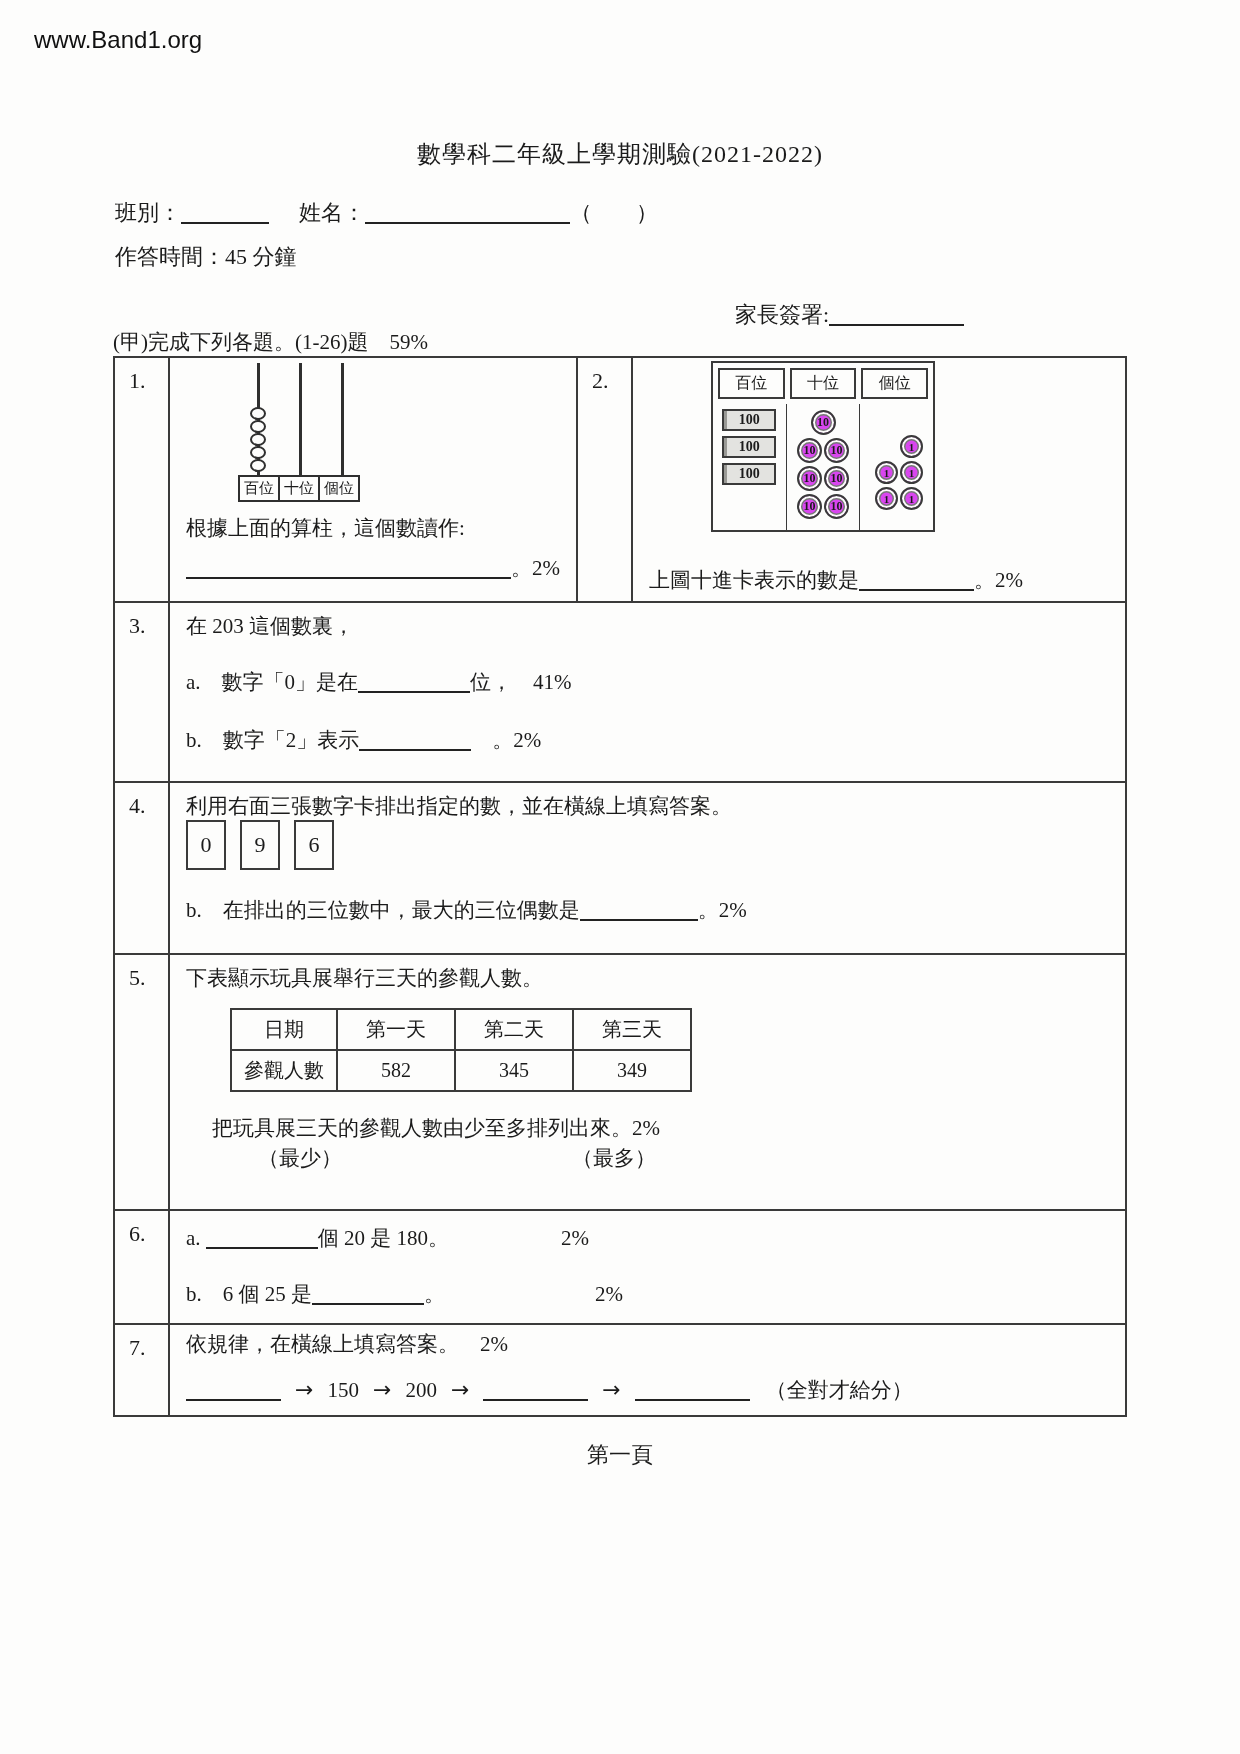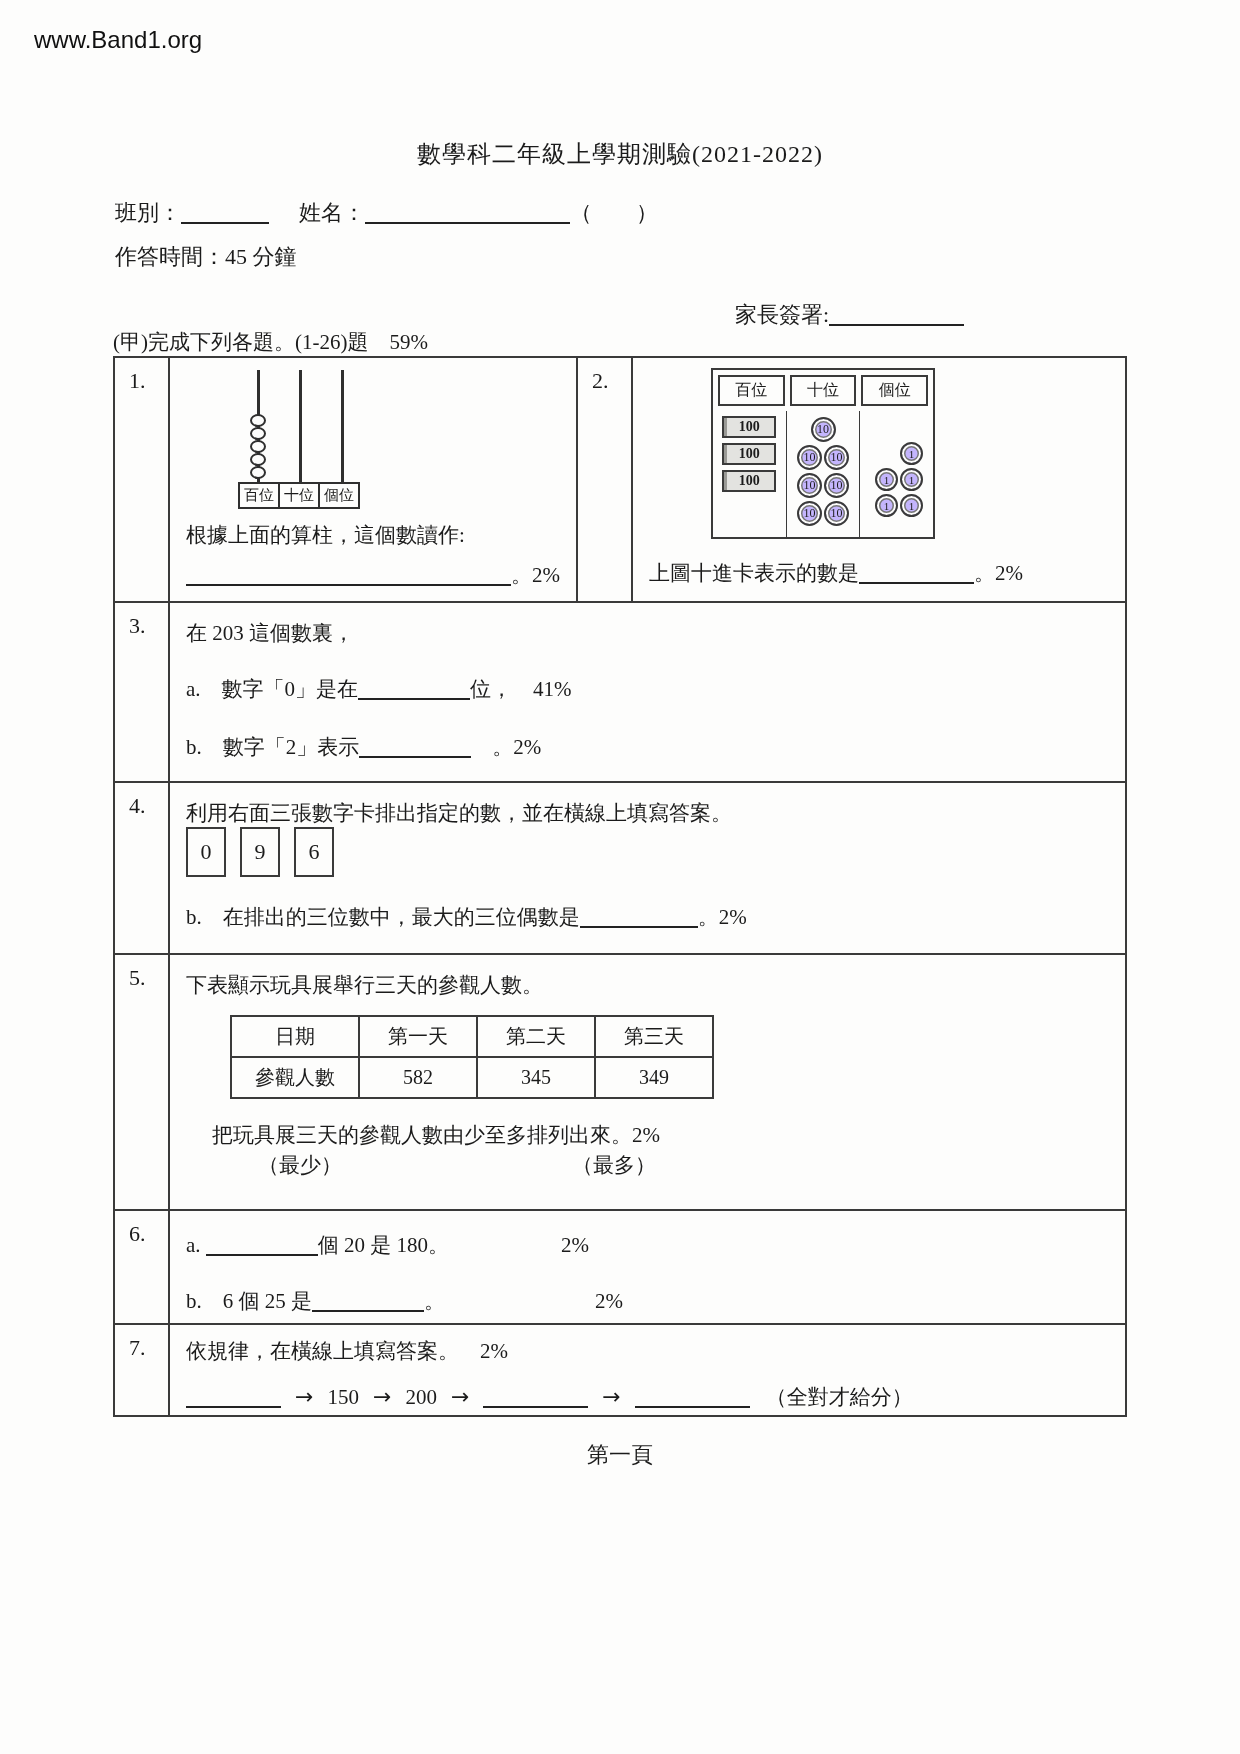--- a/index.html
+++ b/index.html
@@ -14,21 +14,21 @@
   .info-line2 { position:absolute; top:242px; left:115px; font-size:22px; }
   .sign-line  { position:absolute; top:300px; left:735px; font-size:22px; white-space:nowrap; }
   .section-line { position:absolute; top:328px; left:113px; font-size:21px; }
 
   .bl { display:inline-block; border-bottom:2px solid #222; height:1.0em; vertical-align:-4px; }
 
   .qtable { position:absolute; top:356px; left:113px; width:1014px; border:2.5px solid #3a3a3a; background:#fdfdfc; }
   .qrow { display:flex; border-bottom:2px solid #3a3a3a; }
   .qrow:last-child { border-bottom:none; }
   .qnum { flex:0 0 55px; border-right:2px solid #3a3a3a; font-size:22px; padding:10px 0 0 14px; }
-  .qcell { flex:1; padding:10px 16px; font-size:21px; }
+  .qcell { flex:1; padding:3px 16px; font-size:21px; }
 
   .row12 { height:245px; }
   .row3 { height:180px; }
   .row4 { height:172px; }
   .row5 { height:256px; }
   .row6 { height:114px; }
   .row7 { height:90px; }
 
   
   .q1cell { flex:0 0 377px; border-right:2px solid #3a3a3a; display:flex; flex-direction:column; }
@@ -48,41 +48,41 @@
   .q2cell { display:flex; flex-direction:column; }
   .pvchart { margin-left:62px; width:224px; border:2px solid #3a3a3a; background:#fdfdfc; }
   .pvhead { display:flex; gap:5px; padding:5px; }
   .pvh { flex:1; border:2px solid #3a3a3a; text-align:center; font-size:16px; padding:3px 0; }
   .pvbody { display:flex; height:126px; }
   .pvcol { flex:1; }
   .pvcol-mid { border-left:1.5px solid #3a3a3a; border-right:1.5px solid #3a3a3a; }
   .card100 { width:54px; height:22px; border:2px solid #3a3a3a; margin:5px auto 0; text-align:center; font-size:14px; font-weight:bold; line-height:18px; background:#e3e3e0; box-shadow:inset 3px 0 0 #9a9a96; }
   .coinrow { display:flex; justify-content:center; gap:2px; margin-top:3px; }
   .coinrow.first { margin-top:6px; }
-  .coin { width:25px; height:25px; border:2px solid #3a3a3a; border-radius:50%; font-size:12px; font-weight:normal; display:flex; align-items:center; justify-content:center; background:#c4b5fd; box-shadow:inset 0 0 0 2px #fdfdfc, inset 0 0 0 3.5px #777; }
+  .coin { width:25px; height:25px; border:2px solid #3a3a3a; border-radius:50%; font-size:12px; font-weight:bold; display:flex; align-items:center; justify-content:center; background:#d946ef; box-shadow:inset 0 0 0 2px #fdfdfc, inset 0 0 0 3.5px #777; }
   .coin1 { width:23px; height:23px; font-size:11px; }
   .onescol { padding-top:28px; }
   .coinrow.right { justify-content:flex-end; padding-right:10px; }
   .q2answer { margin-top:auto; padding-bottom:4px; white-space:nowrap; }
 
   
   .line { white-space:nowrap; }
   .mt6 { margin-top:6px; } .mt10 { margin-top:10px; } .mt18 { margin-top:18px; }
   .mt22 { margin-top:22px; } .mt26 { margin-top:26px; } .mt28 { margin-top:28px; } .mt30 { margin-top:30px; }
 
   
   .q4top { display:flex; align-items:flex-start;flex-direction:column; }
   .q4intro { flex:1; margin-top:6px; }
   .cardrow { display:flex; gap:14px; margin-right:100px; margin-top:0; }
   .dcard { width:40px; height:50px; border:2px solid #3a3a3a; display:flex; align-items:center; justify-content:center; font-size:22px; background:#fdfdfc; }
 
   
   .vtable { border-collapse:collapse; margin:16px 0 0 44px; font-size:20px; }
   .vtable th, .vtable td { border:2px solid #3a3a3a; text-align:center; font-weight:normal; padding:6px 0; }
-  .vt-c0 { width:128px;margin-left:9px; } .vt-c { width:118px; }
+  .vt-c0 { width:106px;margin-left:9px; } .vt-c { width:118px; }
   .cmpline { margin-top:16px; margin-left:46px; white-space:nowrap; }
   .ltsign { font-family:"DejaVu Sans",sans-serif; margin:0 12px; }
   .cmptail { margin-left:14px; }
   .lblline { margin-top:2px; font-size:21px; }
   .lbl-min { margin-left:72px; }
   .lbl-max { margin-left:230px; }
 
   
   .sp112 { display:inline-block; width:112px; }
   .sp150 { display:inline-block; width:150px; }

